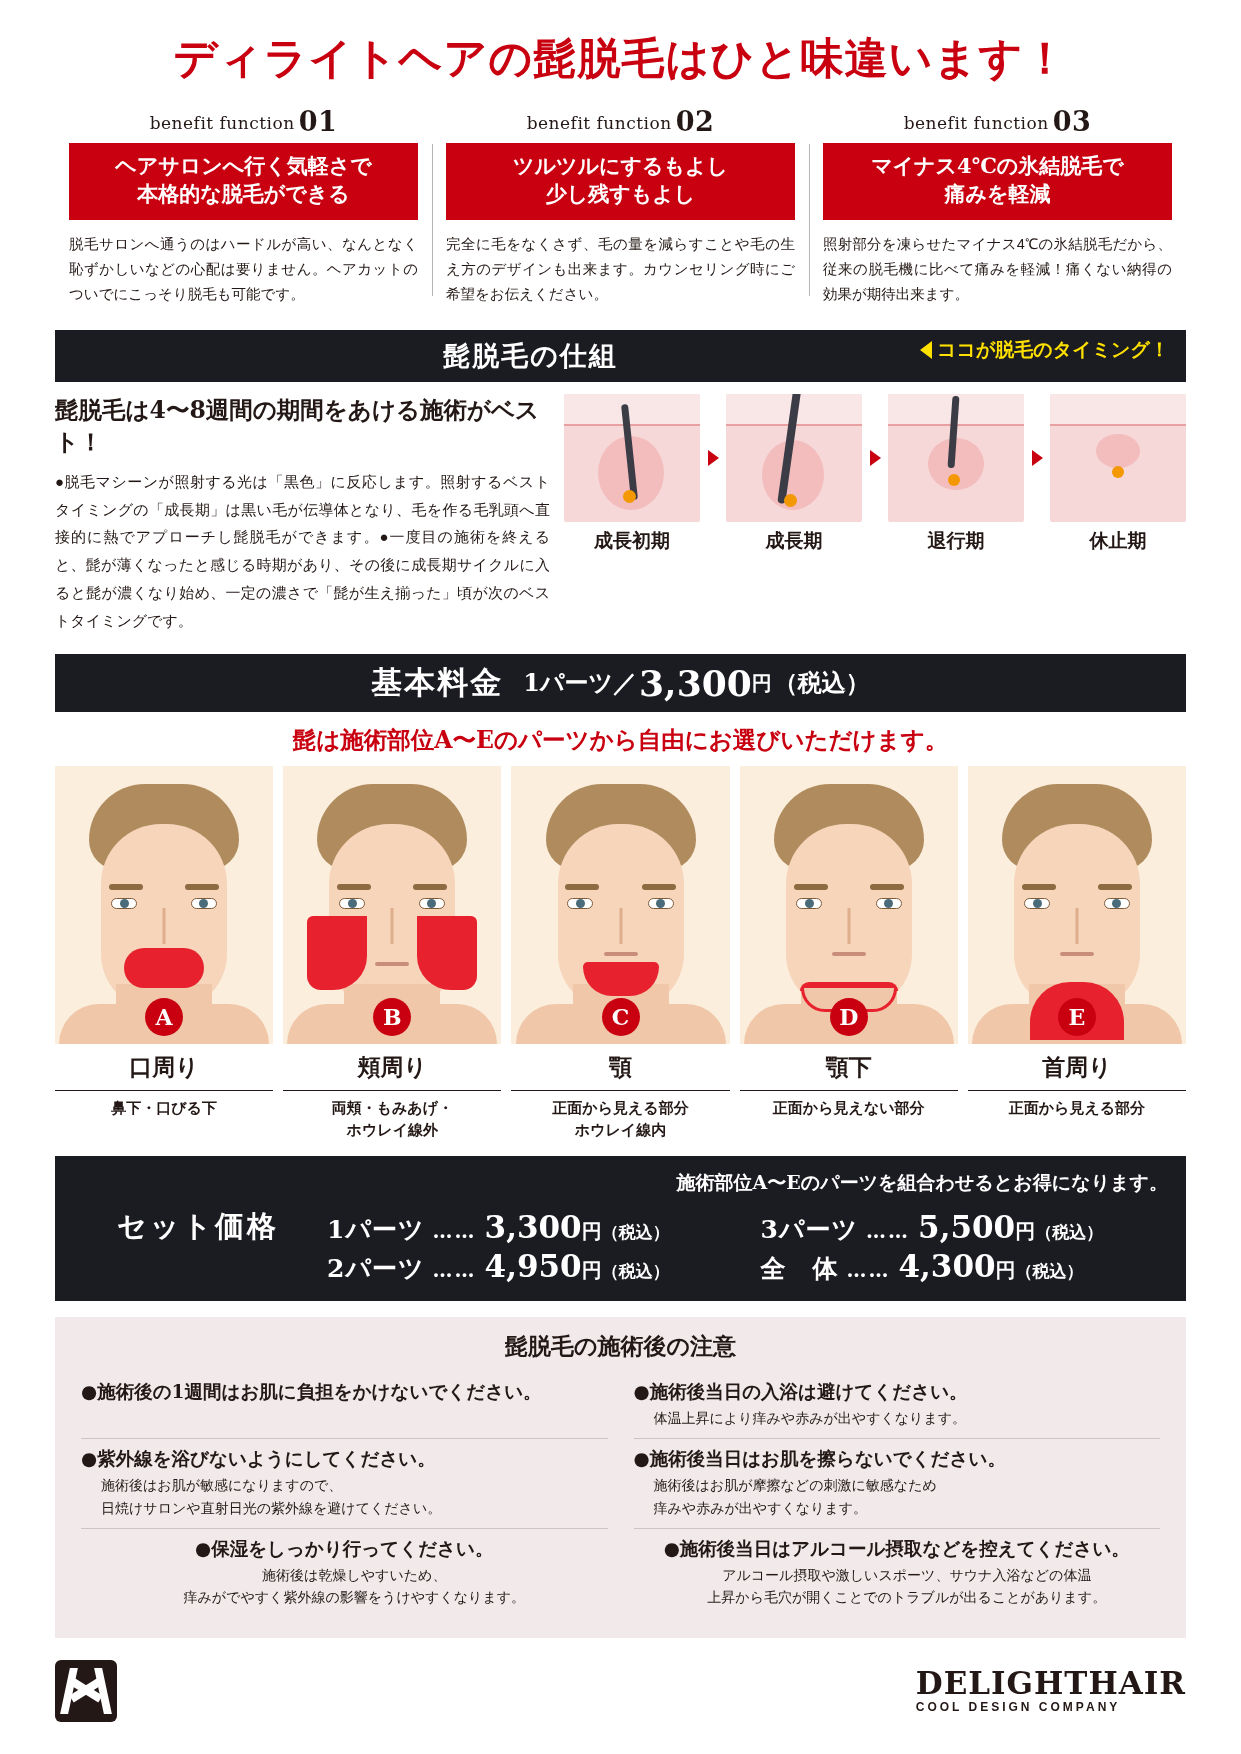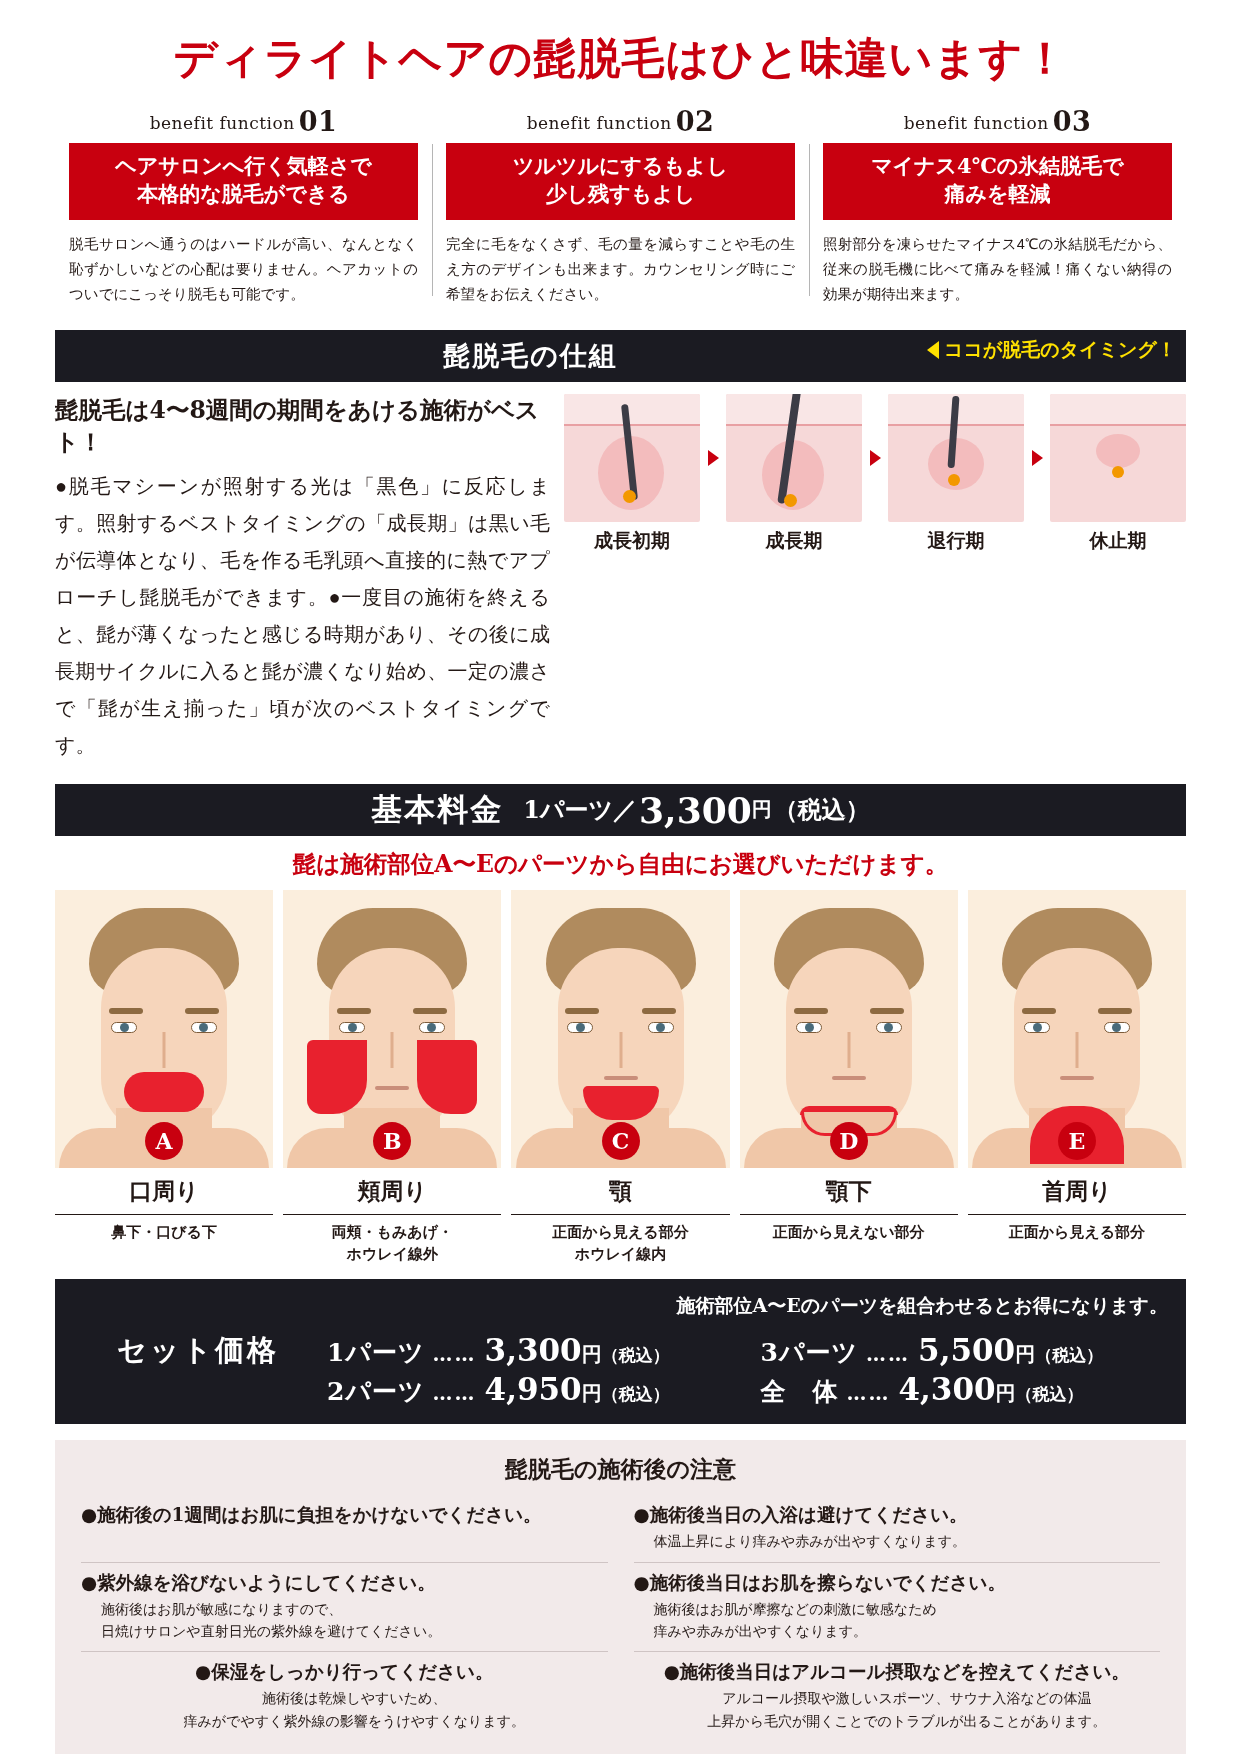--- a/index.html
+++ b/index.html
@@ -74,21 +74,21 @@
     text-align: center;
     color: #fff;
     font-family: "DejaVu Serif", serif;
     font-weight: bold;
     font-size: 27px;
     letter-spacing: 2px;
     padding-right: 180px;
   }
   .timing-tag {
     position: absolute;
-    right: 10px; top: 7px;
+    right: 17px; top: 7px;
     color: #ffe100;
     font-family: "DejaVu Serif", serif;
     font-weight: bold;
     font-size: 19px;
     display: flex;
     align-items: center;
     gap: 5px;
   }
   .tri-left {
     width: 0; height: 0;
@@ -98,21 +98,21 @@
   }
   .mech-body { display: flex; margin-top: 12px; gap: 14px; }
   .mech-left { width: 505px; }
   .mech-lead {
     font-family: "DejaVu Serif", serif;
     font-weight: bold;
     font-size: 23.5px;
     letter-spacing: 0px;
     margin-bottom: 10px;
   }
-  .mech-text { font-size: 20px; line-height: 1.85; text-align: justify; }
+  .mech-text { font-size: 15px; line-height: 1.85; text-align: justify; }
 
   .mech-right { flex: 1; }
   .phase-row { display: flex; align-items: stretch; gap: 0; }
   .phase {
     width: 136px;
     height: 128px;
     background: #f6d8d8;
     position: relative;
     overflow: hidden;
     border-radius: 2px;
@@ -155,21 +155,21 @@
     position: absolute;
     background: #f39800;
     border-radius: 50%;
   }
 
   
   .price-bar {
     margin-top: 20px;
     background: #1b1b22;
     color: #fff;
-    height: 52px;
+    height: 58px;
     display: flex; align-items: center; justify-content: center;
     font-family: "DejaVu Serif", serif;
     font-weight: bold;
   }
   .price-bar .b1 { font-size: 31px; letter-spacing: 2px; }
   .price-bar .b2 { font-size: 24px; margin-left: 20px; }
   .price-bar .b3 { font-size: 36px; margin-left: 2px; }
   .price-bar .b4 { font-size: 20px; }
   .price-bar .b5 { font-size: 24px; margin-left: 2px; }
 

